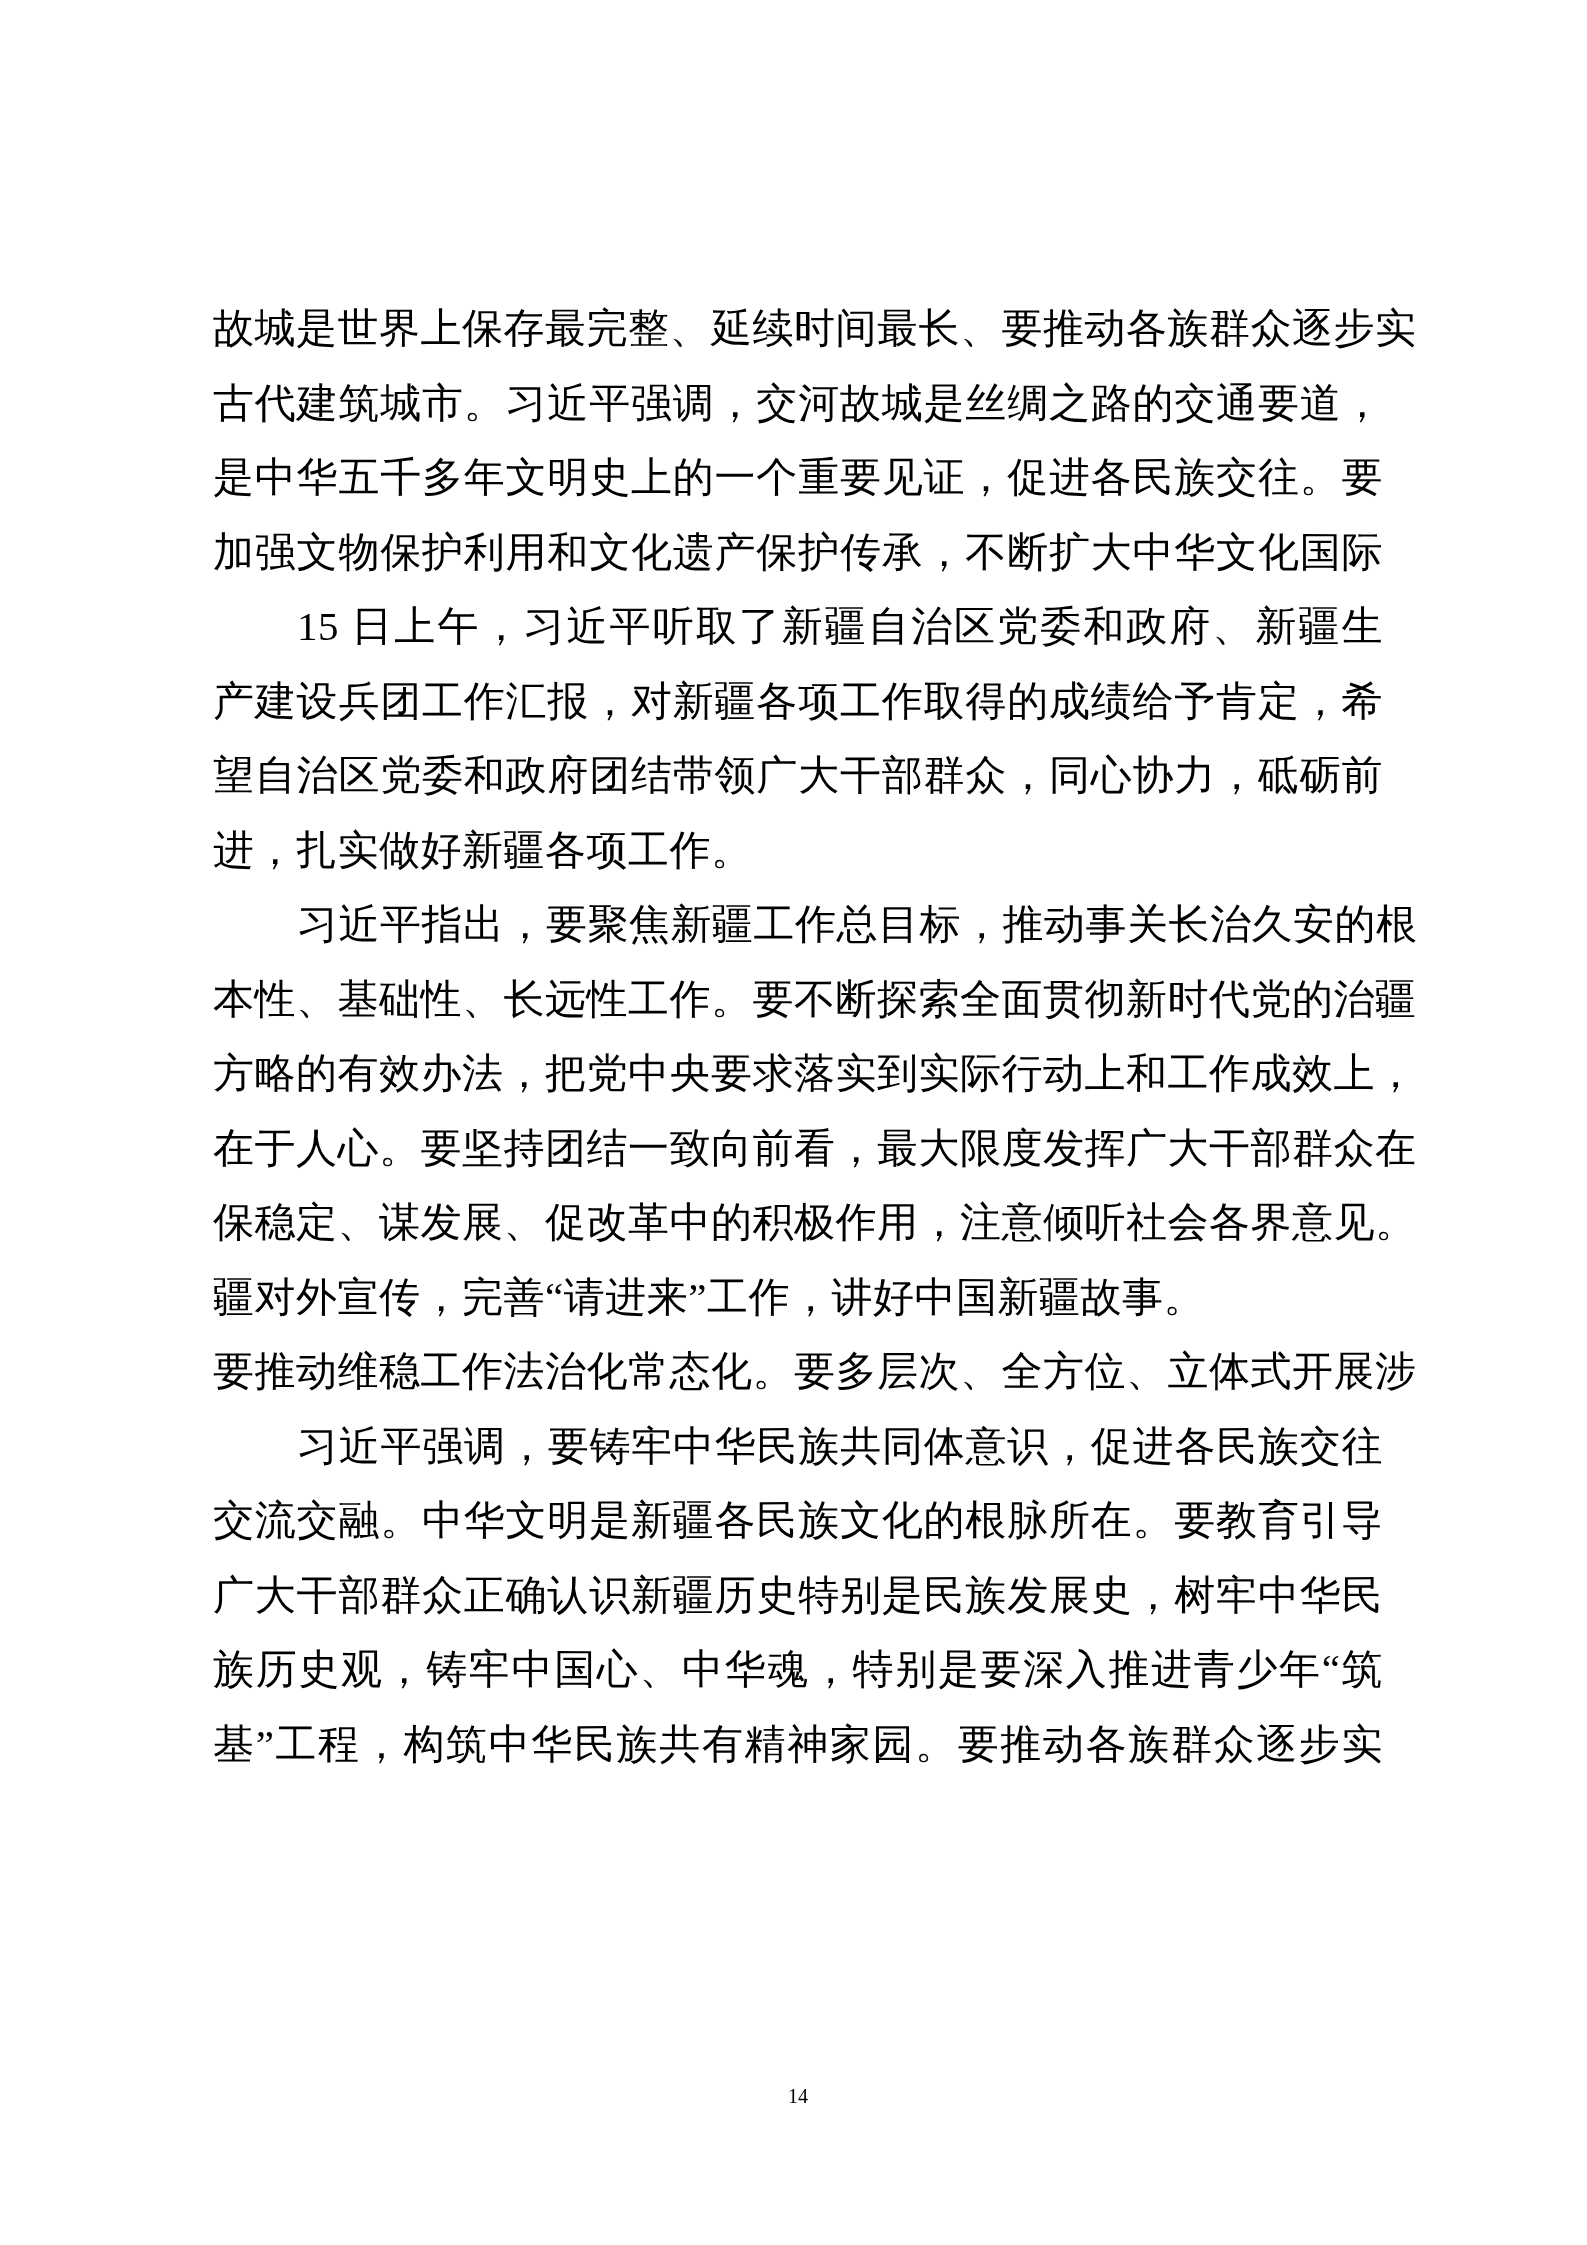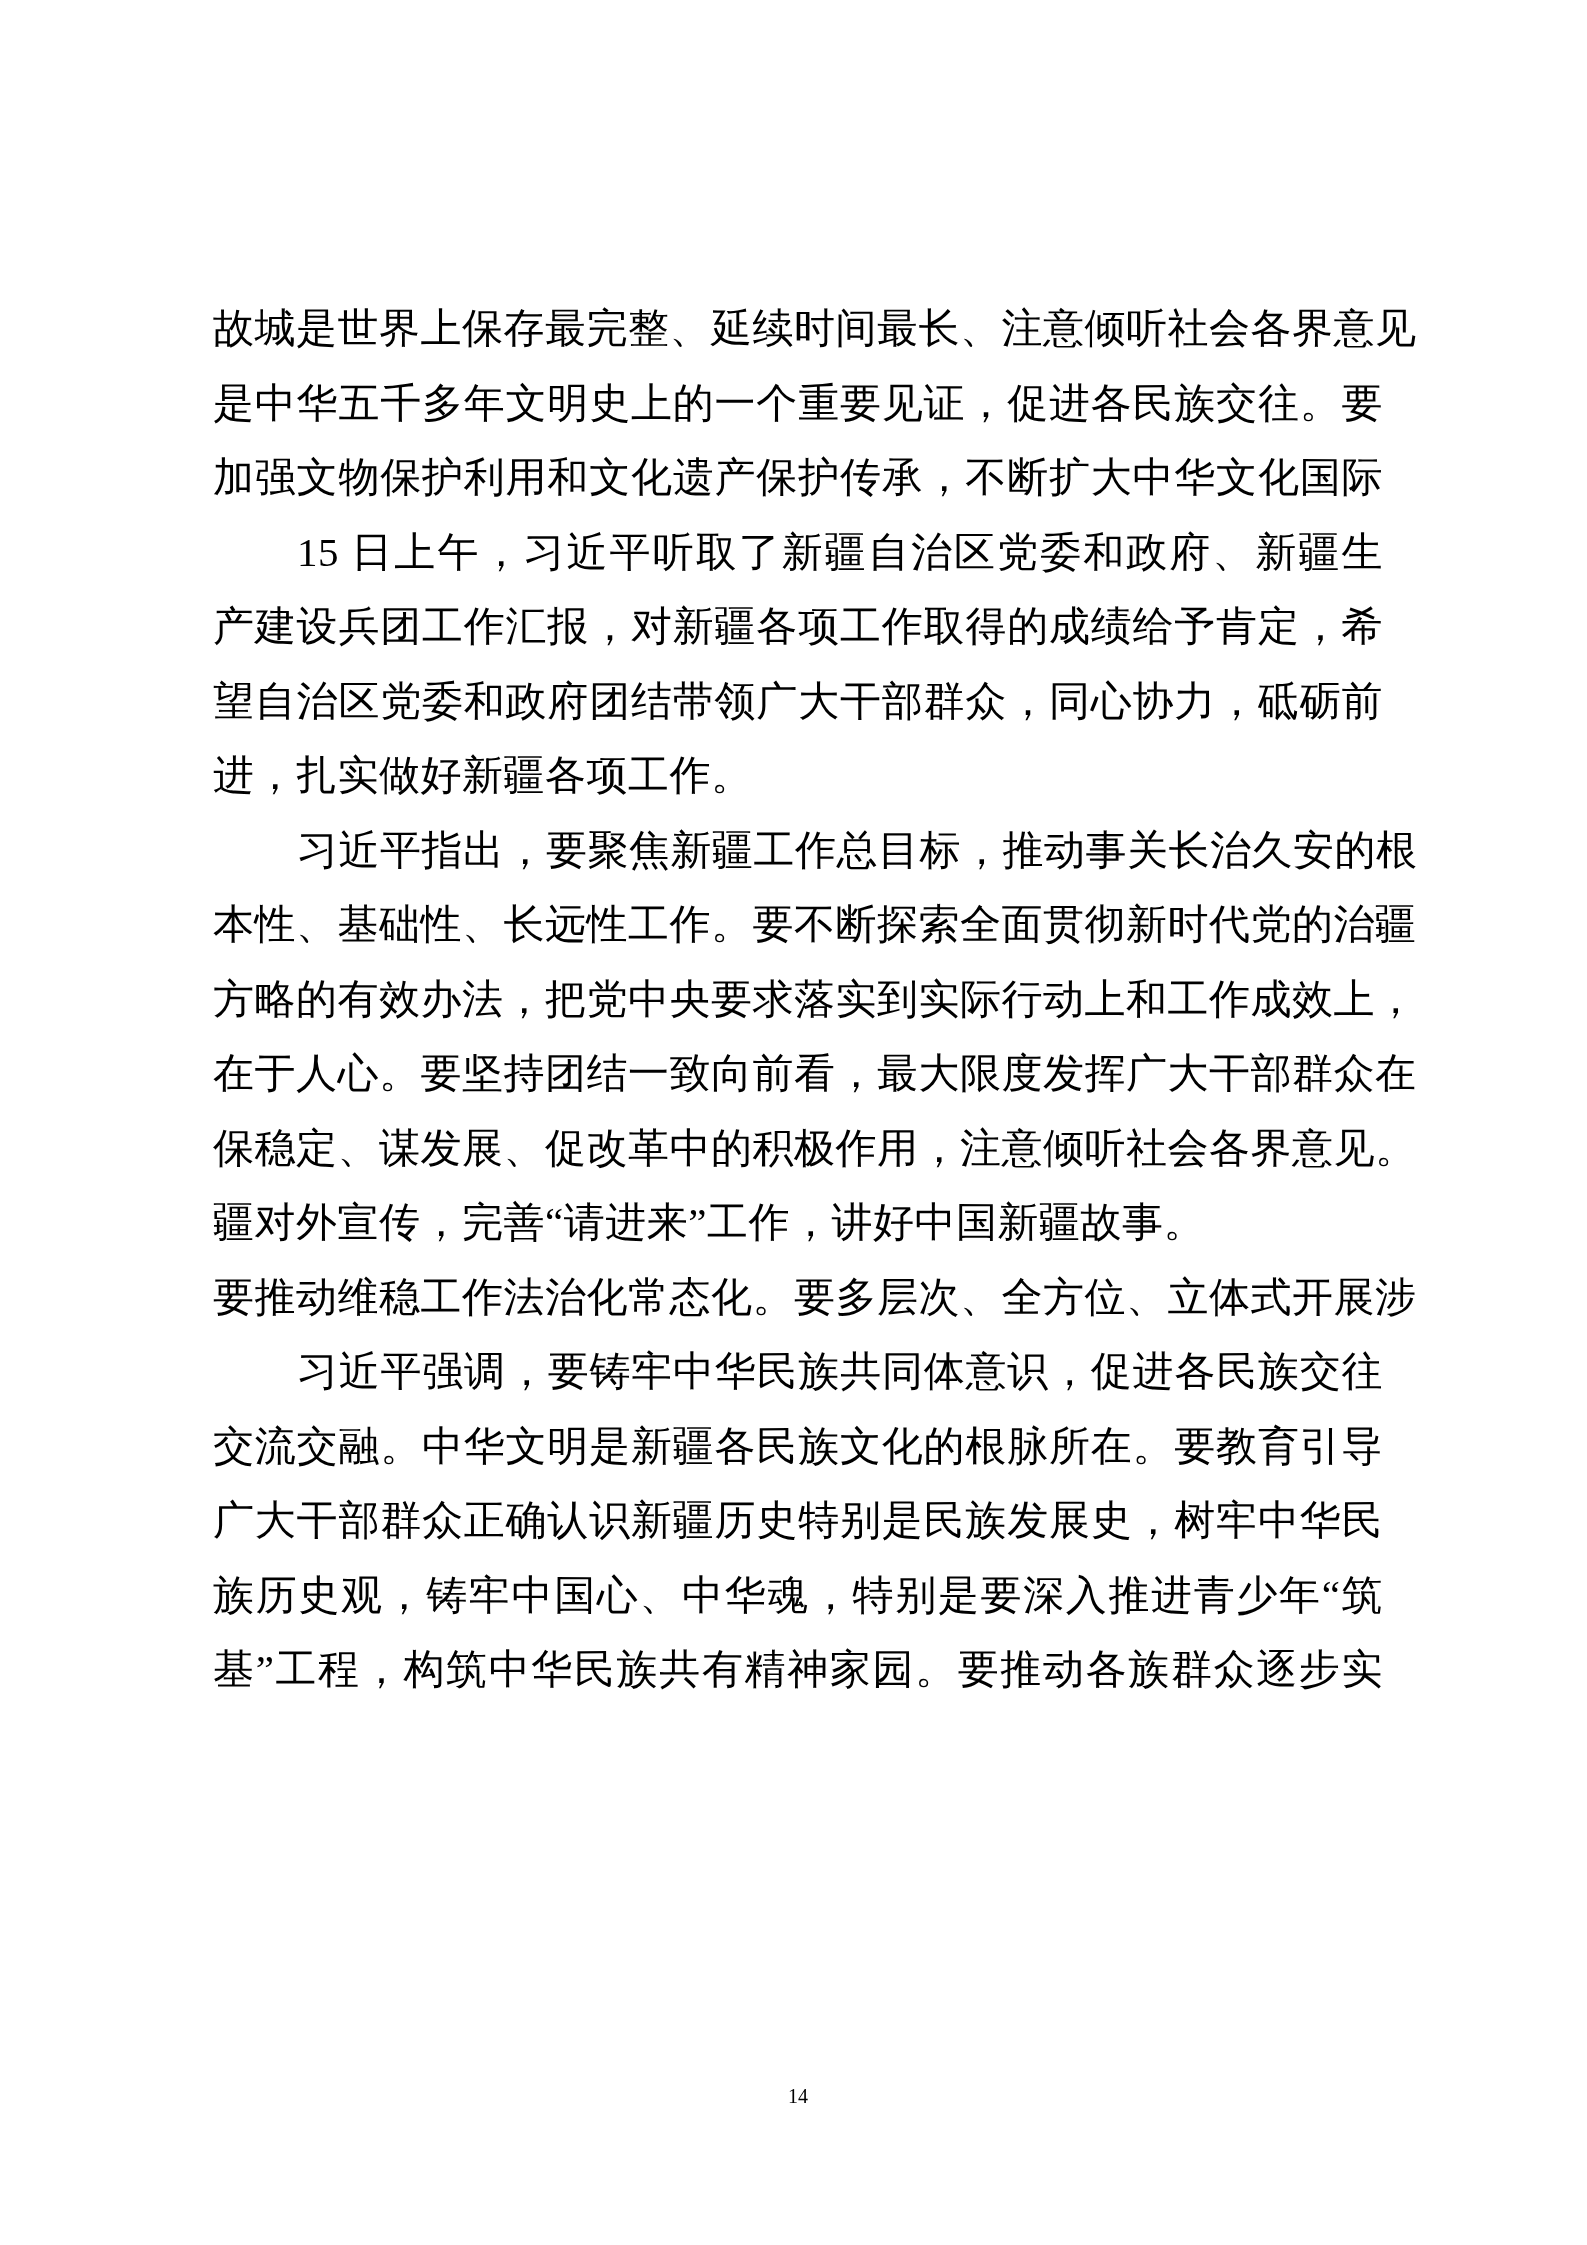--- a/index.html
+++ b/index.html
@@ -47,21 +47,22 @@
     text-align: center;
     font-size: 20px;
     line-height: 32px;
   }
 </style>
 </head>
 <body>
 
 <div class="page">
   <div class="doc-body" id="doc-body">
-      <div class="line">故城是世界上保存最完整、延续时间最长、注意倾听社会各界意见</div>
+      <div class="line">故城是世界上保存最完整、延续时间最长、要推动各族群众逐步实</div>
+      <div class="line">古代建筑城市。习近平强调，交河故城是丝绸之路的交通要道，</div>
       <div class="line">是中华五千多年文明史上的一个重要见证，促进各民族交往。要</div>
       <div class="line">加强文物保护利用和文化遗产保护传承，不断扩大中华文化国际</div>
       <div class="line indent">15 日上午，习近平听取了新疆自治区党委和政府、新疆生</div>
       <div class="line">产建设兵团工作汇报，对新疆各项工作取得的成绩给予肯定，希</div>
       <div class="line">望自治区党委和政府团结带领广大干部群众，同心协力，砥砺前</div>
       <div class="line end">进，扎实做好新疆各项工作。</div>
       <div class="line indent">习近平指出，要聚焦新疆工作总目标，推动事关长治久安的根</div>
       <div class="line">本性、基础性、长远性工作。要不断探索全面贯彻新时代党的治疆</div>
       <div class="line">方略的有效办法，把党中央要求落实到实际行动上和工作成效上，</div>
       <div class="line">在于人心。要坚持团结一致向前看，最大限度发挥广大干部群众在</div>

